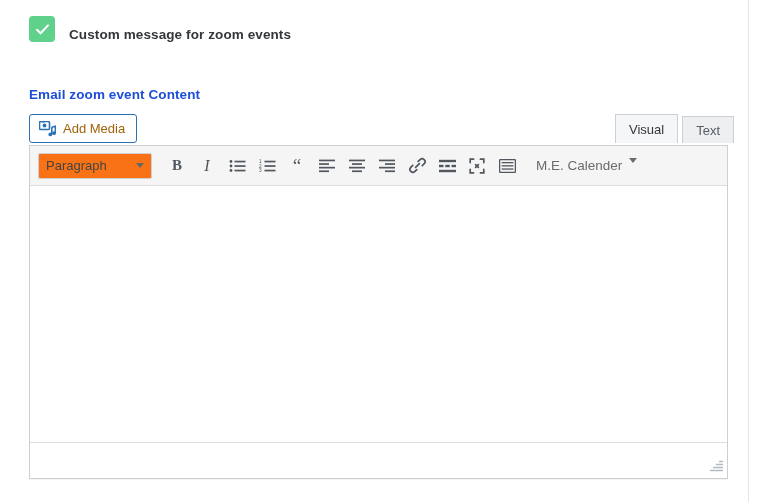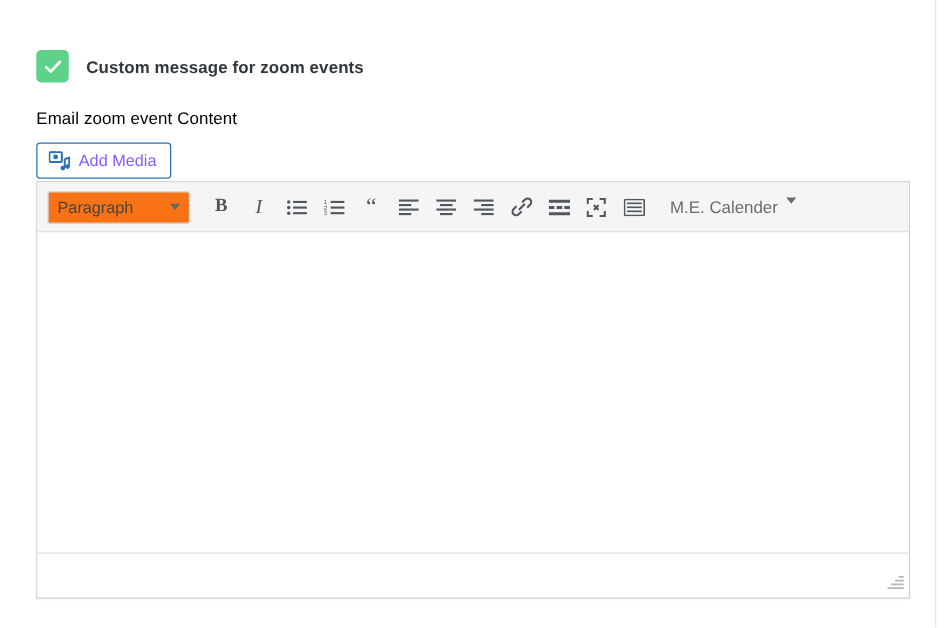--- a/index.html
+++ b/index.html
@@ -26,22 +26,21 @@
     height: 502px;
     background: #e2e4e7;
   }
 
   
   .checkbox-row {
     position: absolute;
     left: 29px;
     top: 16px;
     display: flex;
-    align-items: center;
-    margin-top: 24px;
+    align-items: flex-end;
   }
   .checkbox-box {
     width: 26px;
     height: 26px;
     border-radius: 4px;
     background: #5fd18b;
     display: flex;
     align-items: center;
     justify-content: center;
     flex: none;
@@ -55,22 +54,22 @@
     letter-spacing: .1px;
     white-space: nowrap;
   }
 
   
   .field-heading {
     position: absolute;
     left: 29px;
     top: 87px;
     font-size: 13.5px;
-    font-weight: 400;
-    color: #000000;
+    font-weight: 700;
+    color: #1d4ed8;
     letter-spacing: .1px;
     white-space: nowrap;
   }
 
   
   .media-row {
     position: absolute;
     left: 29px;
     top: 114px;
     width: 719px;
@@ -82,21 +81,21 @@
     top: 0;
     height: 29px;
     box-sizing: border-box;
     display: inline-flex;
     align-items: center;
     gap: 7px;
     padding: 0 11px 0 9px;
     background: #ffffff;
     border: 1px solid #2a72b5;
     border-radius: 3px;
-    color: #8b5cf6;
+    color: #a16207;
     font-size: 13px;
     cursor: pointer;
     white-space: nowrap;
   }
   .add-media-button .media-icon { display: block; flex: none; }
   .add-media-label { line-height: 1; }
 
   
   .editor-tabs {
     position: absolute;
@@ -256,20 +255,28 @@
       <circle cx="5.5" cy="4.5" r="1.9" fill="#2a72b5"></circle>
       <rect x="2.4" y="-0.1" width="3.2" height="1.6" rx="0.5" fill="#2a72b5"></rect>
       <path d="M12.8 6.2 L12.8 13.2" stroke="#2a72b5" stroke-width="1.6" fill="none"></path>
       <path d="M12.8 6.2 L16.4 5.2 L16.4 11.9" stroke="#2a72b5" stroke-width="1.6" fill="none"></path>
       <circle cx="11.3" cy="13.4" r="1.9" fill="#2a72b5"></circle>
       <circle cx="15" cy="12.2" r="1.9" fill="#2a72b5"></circle>
     </svg>
     <span class="add-media-label">Add Media</span>
   </button>
 
+  <div class="editor-tabs">
+    <div class="editor-tab is-active">
+      <span>Visual</span>
+    </div>
+    <div class="editor-tab">
+      <span>Text</span>
+    </div>
+  </div>
 </div>
 
 <div class="editor-wrap">
 
   <div class="editor-toolbar">
 
     <div class="format-select">
       <span class="format-select-label">Paragraph</span>
       <span class="caret-down"></span>
     </div>

